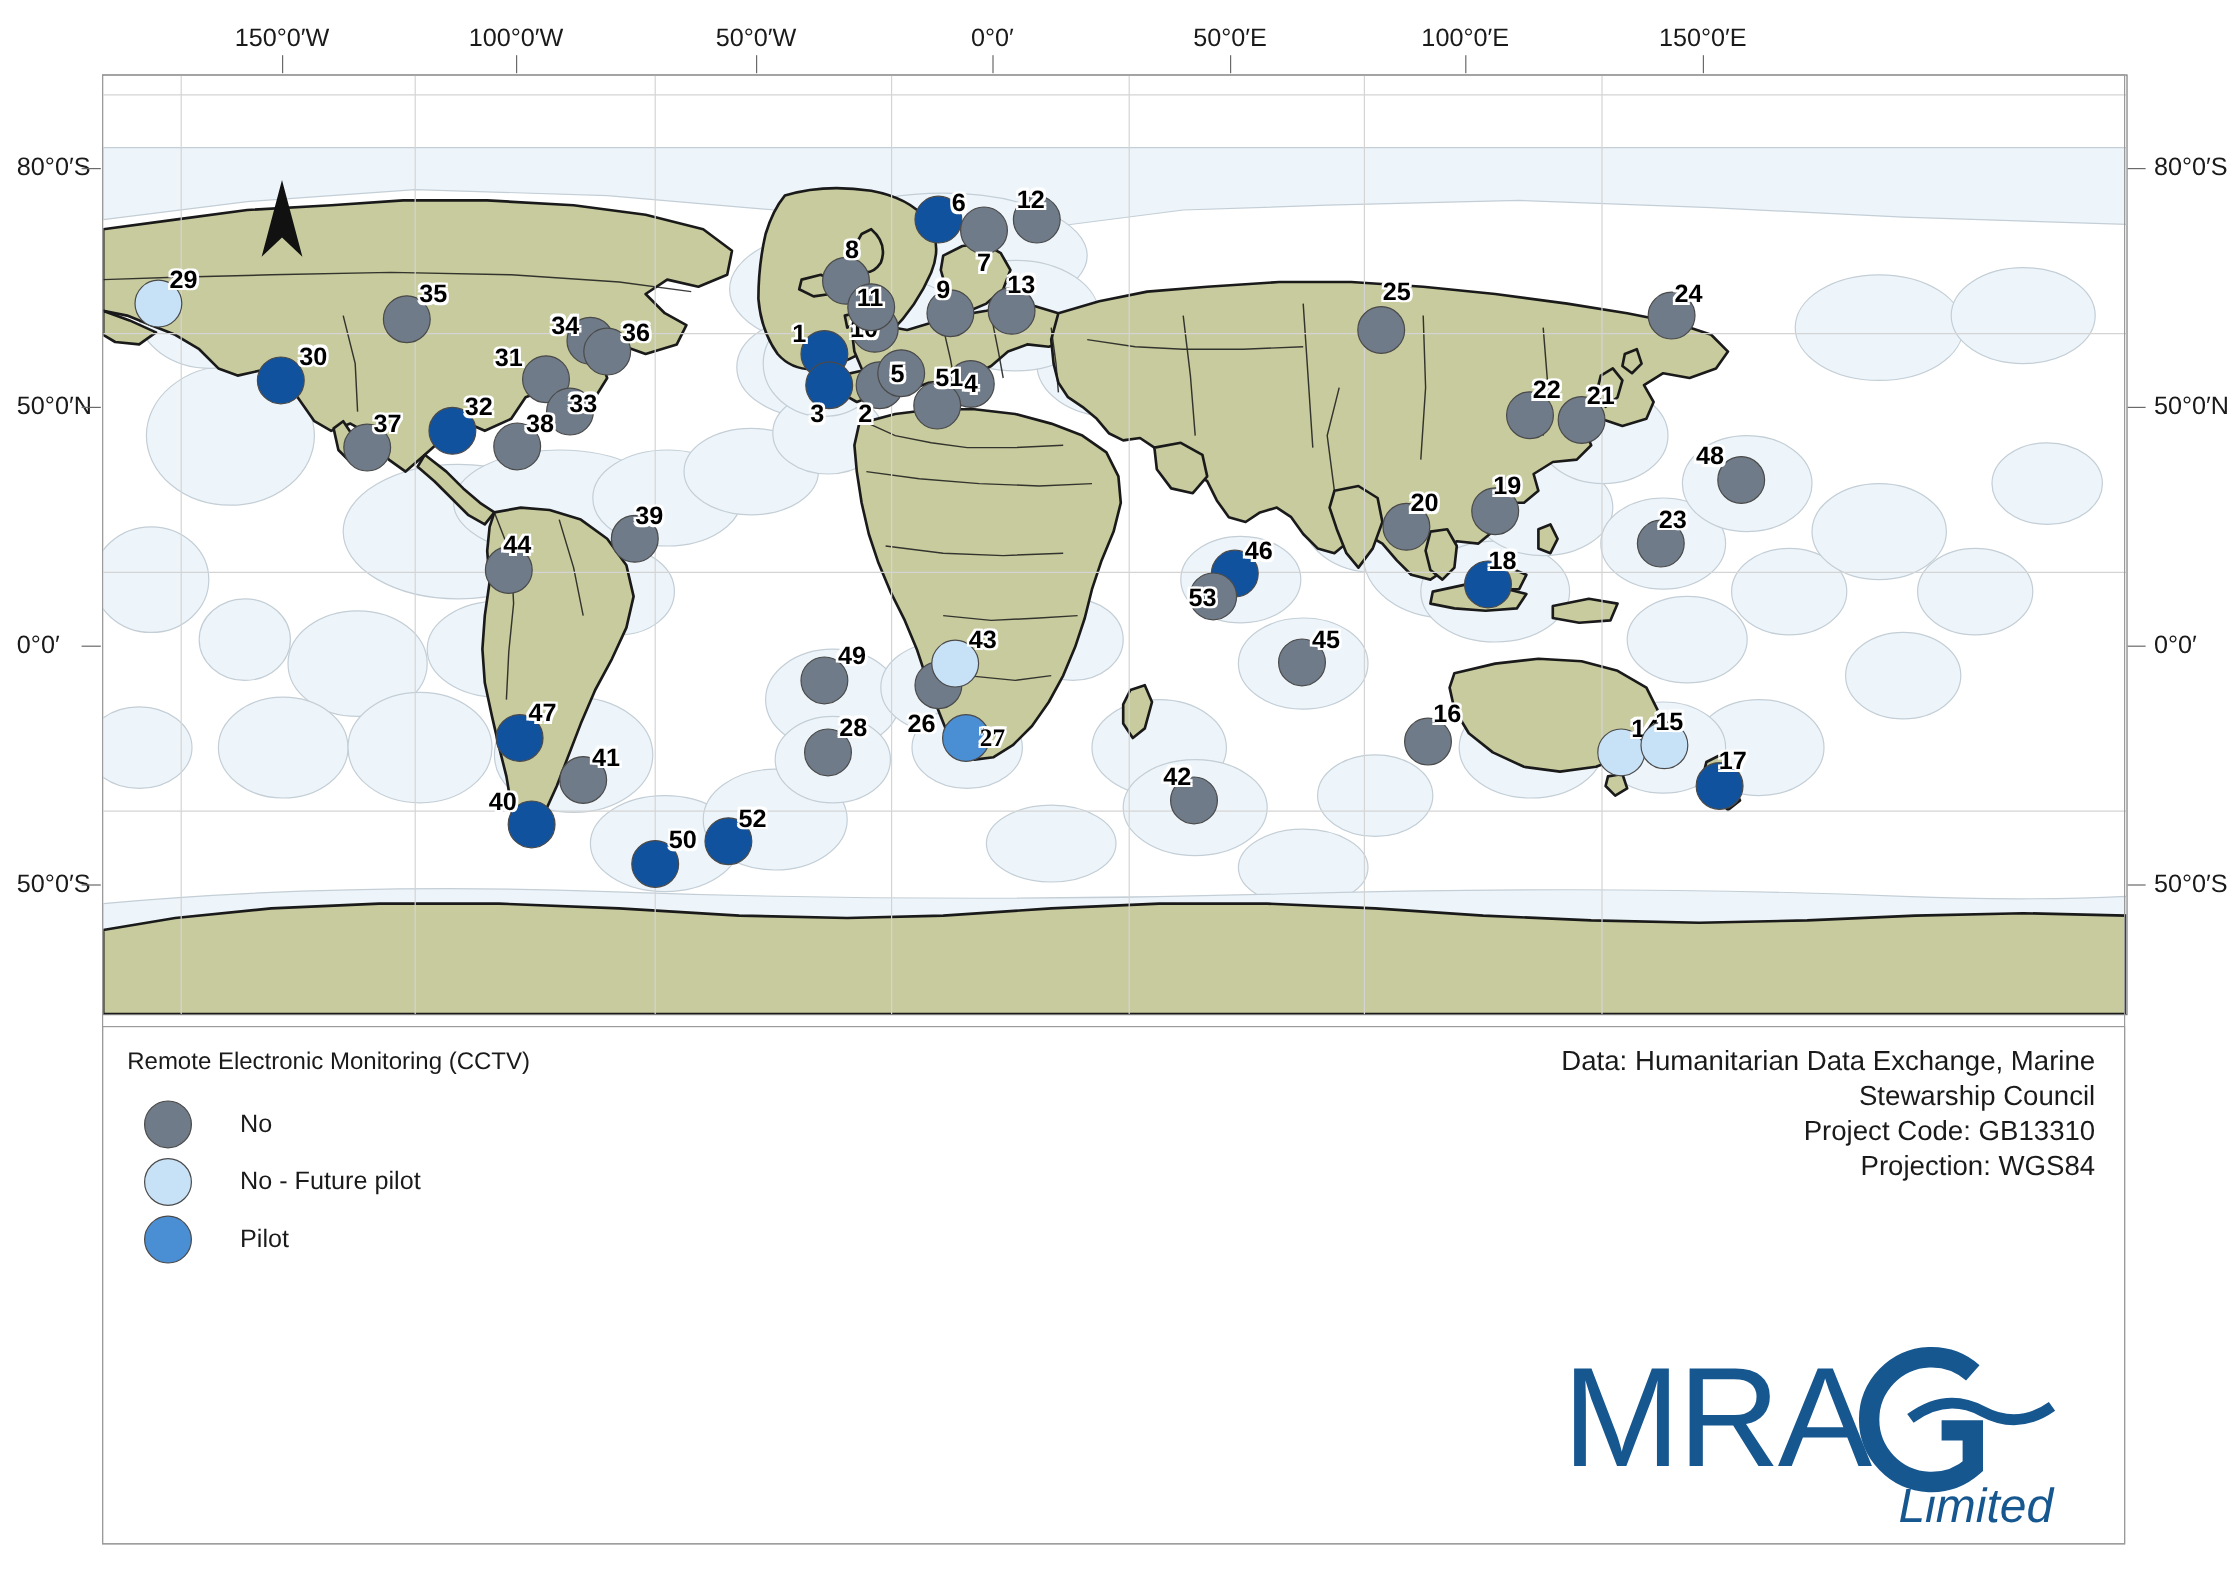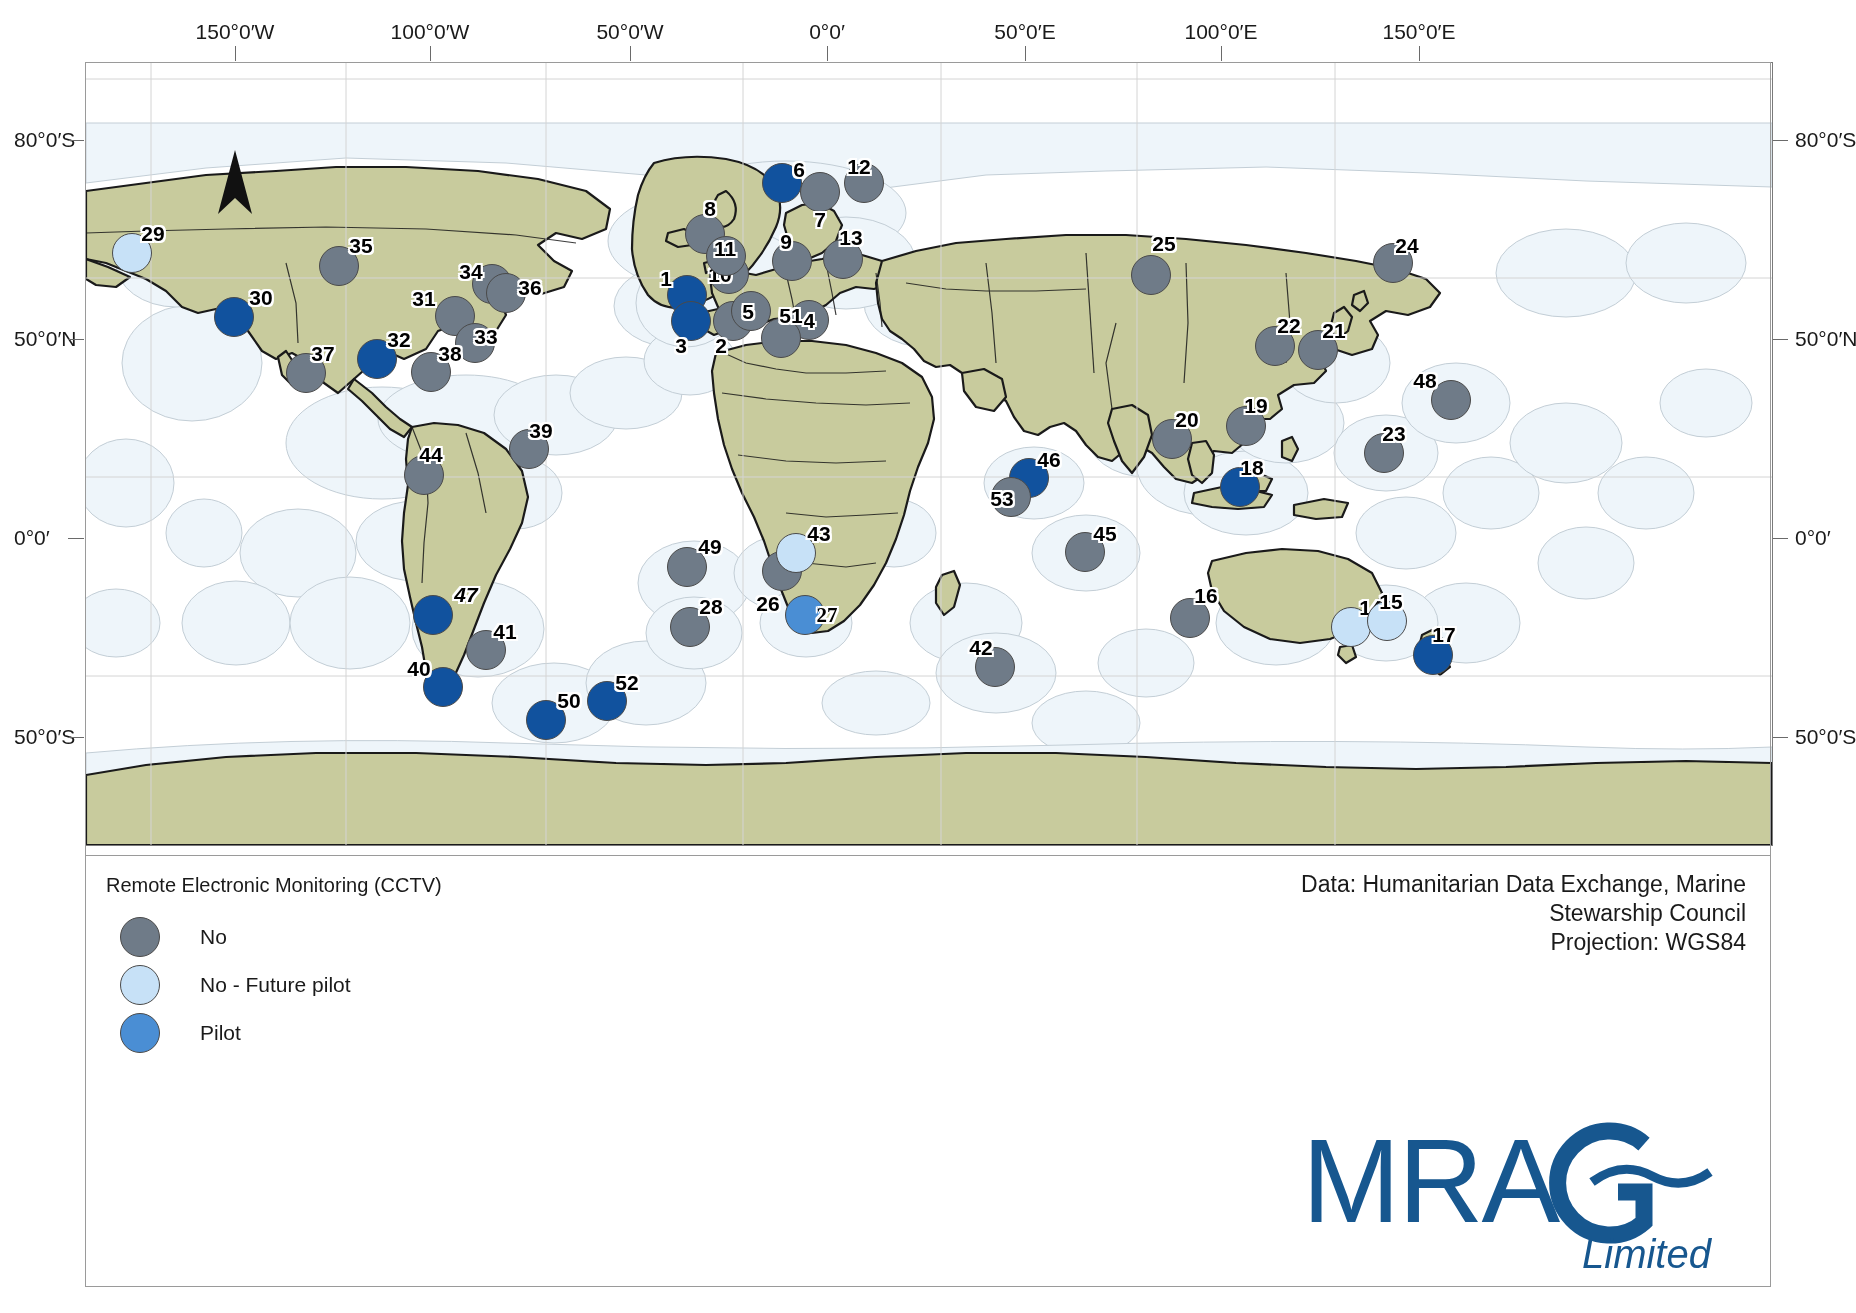--- a/index.html
+++ b/index.html
@@ -368,21 +368,21 @@
         <div class="ptlab" style="left: 338px; top: 236px;">31</div>
         <div class="pt" title="32 — Yes" style="width: 40px; height: 40px; left: 291px; top: 296px; background: rgb(17, 82, 158);"></div>
         <div class="ptlab" style="left: 313px; top: 277px;">32</div>
         <div class="pt" title="33 — No" style="width: 40px; height: 40px; left: 389px; top: 280px; background: rgb(111, 123, 136);"></div>
         <div class="ptlab" style="left: 400px; top: 274px;">33</div>
         <div class="pt" title="34 — No" style="width: 40px; height: 40px; left: 406px; top: 221px; background: rgb(111, 123, 136);"></div>
         <div class="ptlab" style="left: 385px; top: 209px;">34</div>
         <div class="pt" title="35 — No" style="width: 40px; height: 40px; left: 253px; top: 203px; background: rgb(111, 123, 136);"></div>
         <div class="ptlab" style="left: 275px; top: 183px;">35</div>
         <div class="pt" title="36 — No" style="width: 40px; height: 40px; left: 420px; top: 230px; background: rgb(111, 123, 136);"></div>
-        <div class="ptlab" style="left: 444px; top: 215px; margin-top: 10px;">36</div>
+        <div class="ptlab" style="left: 444px; top: 215px;">36</div>
         <div class="pt" title="37 — No" style="width: 40px; height: 40px; left: 220px; top: 310px; background: rgb(111, 123, 136);"></div>
         <div class="ptlab" style="left: 237px; top: 291px;">37</div>
         <div class="pt" title="38 — No" style="width: 40px; height: 40px; left: 345px; top: 309px; background: rgb(111, 123, 136);"></div>
         <div class="ptlab" style="left: 364px; top: 291px;">38</div>
         <div class="pt" title="39 — No" style="width: 40px; height: 40px; left: 443px; top: 386px; background: rgb(111, 123, 136);"></div>
         <div class="ptlab" style="left: 455px; top: 368px;">39</div>
         <div class="pt" title="40 — Yes" style="width: 40px; height: 40px; left: 357px; top: 624px; background: rgb(17, 82, 158);"></div>
         <div class="ptlab" style="left: 333px; top: 606px;">40</div>
         <div class="pt" title="41 — No" style="width: 40px; height: 40px; left: 400px; top: 587px; background: rgb(111, 123, 136);"></div>
         <div class="ptlab" style="left: 419px; top: 569px;">41</div>
@@ -390,21 +390,21 @@
         <div class="ptlab" style="left: 895px; top: 585px;">42</div>
         <div class="pt" title="43 — No - Future pilot" style="width: 40px; height: 40px; left: 710px; top: 490px; background: rgb(199, 225, 247);"></div>
         <div class="ptlab" style="left: 733px; top: 471px;">43</div>
         <div class="pt" title="44 — No" style="width: 40px; height: 40px; left: 338px; top: 412px; background: rgb(111, 123, 136);"></div>
         <div class="ptlab" style="left: 345px; top: 392px;">44</div>
         <div class="pt" title="45 — No" style="width: 40px; height: 40px; left: 999px; top: 489px; background: rgb(111, 123, 136);"></div>
         <div class="ptlab" style="left: 1019px; top: 471px;">45</div>
         <div class="pt" title="46 — Yes" style="width: 40px; height: 40px; left: 943px; top: 415px; background: rgb(17, 82, 158);"></div>
         <div class="ptlab" style="left: 963px; top: 397px;">46</div>
         <div class="pt" title="47 — Yes" style="width: 40px; height: 40px; left: 347px; top: 552px; background: rgb(17, 82, 158);"></div>
-        <div class="ptlab" style="left: 380px; top: 532px; font-style: italic;">47</div>
+        <div class="ptlab" style="left: 366px; top: 532px;">47</div>
         <div class="pt" title="48 — No" style="width: 40px; height: 40px; left: 1365px; top: 337px; background: rgb(111, 123, 136);"></div>
         <div class="ptlab" style="left: 1339px; top: 318px;">48</div>
         <div class="pt" title="49 — No" style="width: 40px; height: 40px; left: 601px; top: 504px; background: rgb(111, 123, 136);"></div>
         <div class="ptlab" style="left: 624px; top: 484px;">49</div>
         <div class="pt" title="50 — Yes" style="width: 40px; height: 40px; left: 460px; top: 657px; background: rgb(17, 82, 158);"></div>
         <div class="ptlab" style="left: 483px; top: 638px;">50</div>
         <div class="pt" title="51 — No" style="width: 40px; height: 40px; left: 695px; top: 275px; background: rgb(111, 123, 136);"></div>
         <div class="ptlab" style="left: 705px; top: 253px;">51</div>
         <div class="pt" title="52 — Yes" style="width: 40px; height: 40px; left: 521px; top: 638px; background: rgb(17, 82, 158);"></div>
         <div class="ptlab" style="left: 541px; top: 620px;">52</div>
@@ -429,20 +429,21 @@
           <div class="legrow">
             <div class="legsw" style="background: rgb(74, 142, 212);"></div>
             <div class="leglab">Pilot</div>
           </div>
         </div>
     </div>
 
     <div id="credits">
       <div>Data: Humanitarian Data Exchange, Marine</div>
       <div>Stewarship Council</div>
+      <div>Project Code: GB13310</div>
       <div>Projection: WGS84</div>
     </div>
 
     <svg id="logo" viewBox="0 0 460 160">
       <text x="10" y="104" font-family="Liberation Sans, sans-serif" font-size="118" font-weight="400" fill="#17578f" letter-spacing="-2">MRA</text>
 
       <path d="M352 26 a52 52 0 1 0 0 78 l0 -30 l-26 0" fill="none" stroke="#17578f" stroke-width="17"></path>
       <path d="M300 64 q30 -22 60 -6 q30 16 58 -4" fill="none" stroke="#17578f" stroke-width="9"></path>
       <text x="290" y="150" font-family="Liberation Sans, sans-serif" font-size="40" font-style="italic" fill="#17578f">Limited</text>
     </svg>

